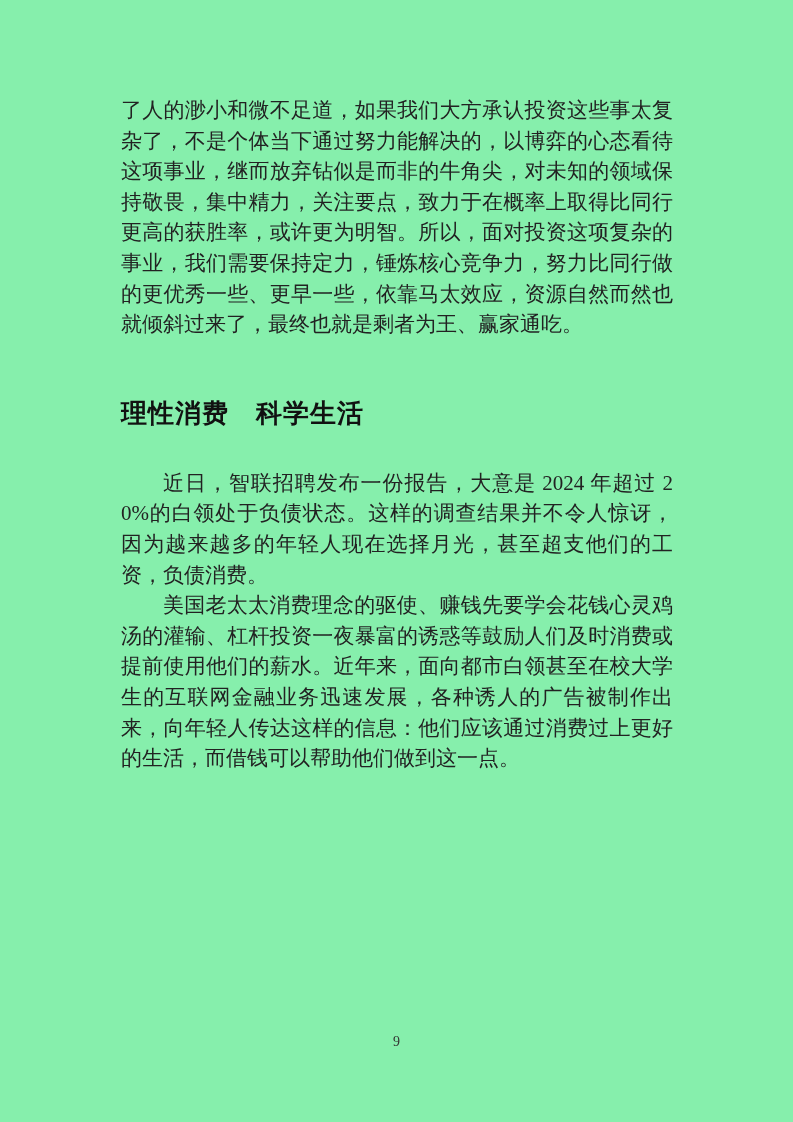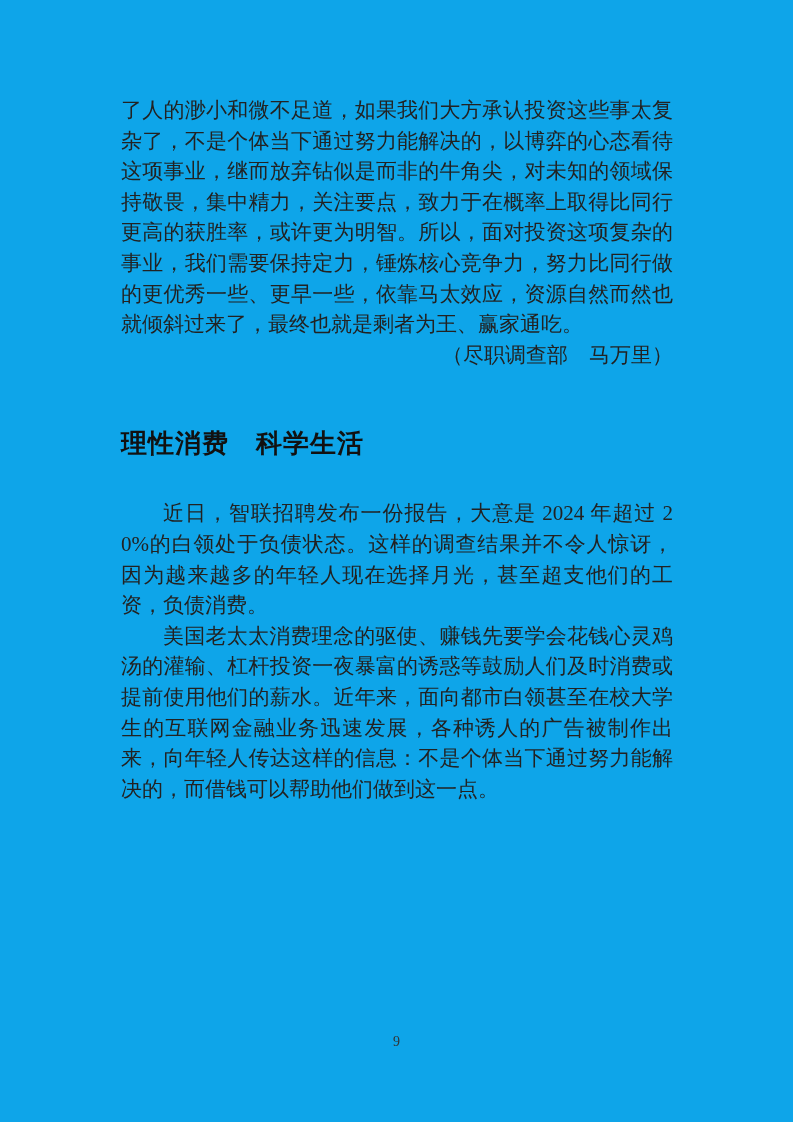--- a/index.html
+++ b/index.html
@@ -4,21 +4,21 @@
 <style>
   html, body {
     margin: 0;
     padding: 0;
     background: #ffffff;
   }
   .page {
     position: relative;
     width: 793px;
     height: 1122px;
-    background: #0ea5e9;
+    background: #86efac;
     overflow: hidden;
     font-family: "Liberation Serif", "DejaVu Serif", serif;
   }
   .content {
     position: absolute;
     left: 121px;
     top: 95px;
     width: 552px;
   }
   .body-text {
@@ -59,19 +59,18 @@
     font-size: 14px;
     color: #333333;
   }
 </style>
 </head>
 <body>
 
 <div class="page">
   <div class="content">
     <p class="body-text">了人的渺小和微不足道，如果我们大方承认投资这些事太复杂了，不是个体当下通过努力能解决的，以博弈的心态看待这项事业，继而放弃钻似是而非的牛角尖，对未知的领域保持敬畏，集中精力，关注要点，致力于在概率上取得比同行更高的获胜率，或许更为明智。所以，面对投资这项复杂的事业，我们需要保持定力，锤炼核心竞争力，努力比同行做的更优秀一些、更早一些，依靠马太效应，资源自然而然也就倾斜过来了，最终也就是剩者为王、赢家通吃。</p>
-    <p class="body-text attribution">（尽职调查部　马万里）</p>
     <h1 class="article-title">理性消费　科学生活</h1>
     <p class="body-text indent">近日，智联招聘发布一份报告，大意是 2024 年超过 20%的白领处于负债状态。这样的调查结果并不令人惊讶，因为越来越多的年轻人现在选择月光，甚至超支他们的工资，负债消费。</p>
-    <p class="body-text indent">美国老太太消费理念的驱使、赚钱先要学会花钱心灵鸡汤的灌输、杠杆投资一夜暴富的诱惑等鼓励人们及时消费或提前使用他们的薪水。近年来，面向都市白领甚至在校大学生的互联网金融业务迅速发展，各种诱人的广告被制作出来，向年轻人传达这样的信息：不是个体当下通过努力能解决的，而借钱可以帮助他们做到这一点。</p>
+    <p class="body-text indent">美国老太太消费理念的驱使、赚钱先要学会花钱心灵鸡汤的灌输、杠杆投资一夜暴富的诱惑等鼓励人们及时消费或提前使用他们的薪水。近年来，面向都市白领甚至在校大学生的互联网金融业务迅速发展，各种诱人的广告被制作出来，向年轻人传达这样的信息：他们应该通过消费过上更好的生活，而借钱可以帮助他们做到这一点。</p>
   </div>
   <div class="page-number">9</div>
 </div>
 
 </body></html>

